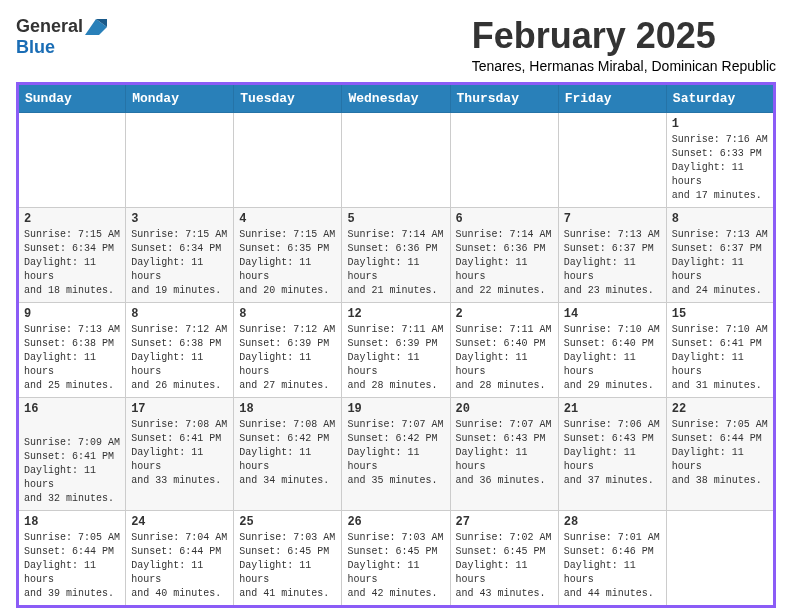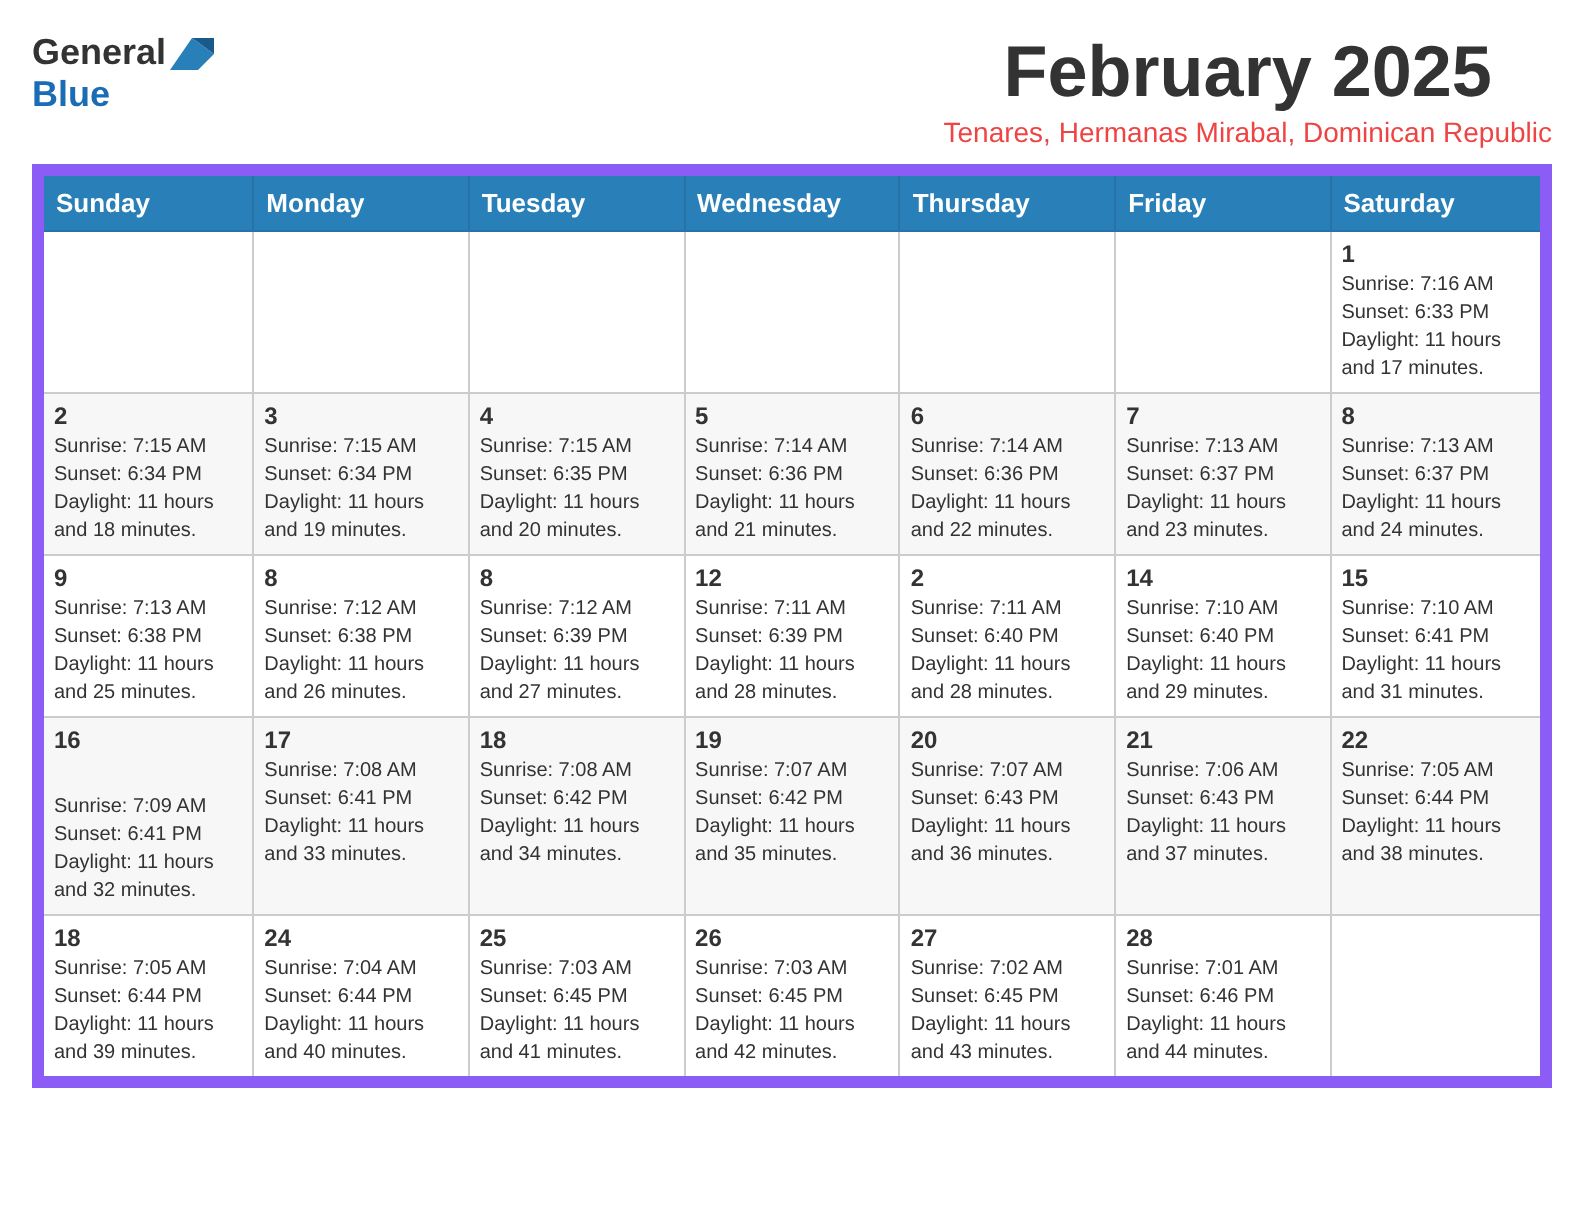--- a/index.html
+++ b/index.html
@@ -29,38 +29,39 @@
       color: #333;
     }
     .logo-general { color: #333; font-weight: bold; font-size: 18px; }
     .logo-blue { color: #1a6db5; font-weight: bold; font-size: 18px; }
     .logo-icon {
       width: 22px;
       height: 16px;
       margin-left: 2px;
     }
     .title-block {
-      text-align: center;
+      text-align: left;
     }
     .month-title {
       font-size: 36px;
       font-weight: bold;
       color: #333;
       line-height: 1.1;
     }
     .subtitle {
       font-size: 14px;
-      color: #ef4444;
+      color: #000000;
       margin-top: 2px;
     }
     .calendar {
       width: 100%;
       border-collapse: collapse;
       margin-top: 8px;
-      border: 6px solid #8b5cf6;
+      border: 3px solid #8b5cf6;
+      font-family: Liberation Mono, monospace;
     }
     .calendar th {
       background-color: #2980b9;
       color: #fff;
       font-size: 13px;
       font-weight: bold;
       padding: 6px 6px;
       text-align: left;
       border: 1px solid #2573a7;
     }

